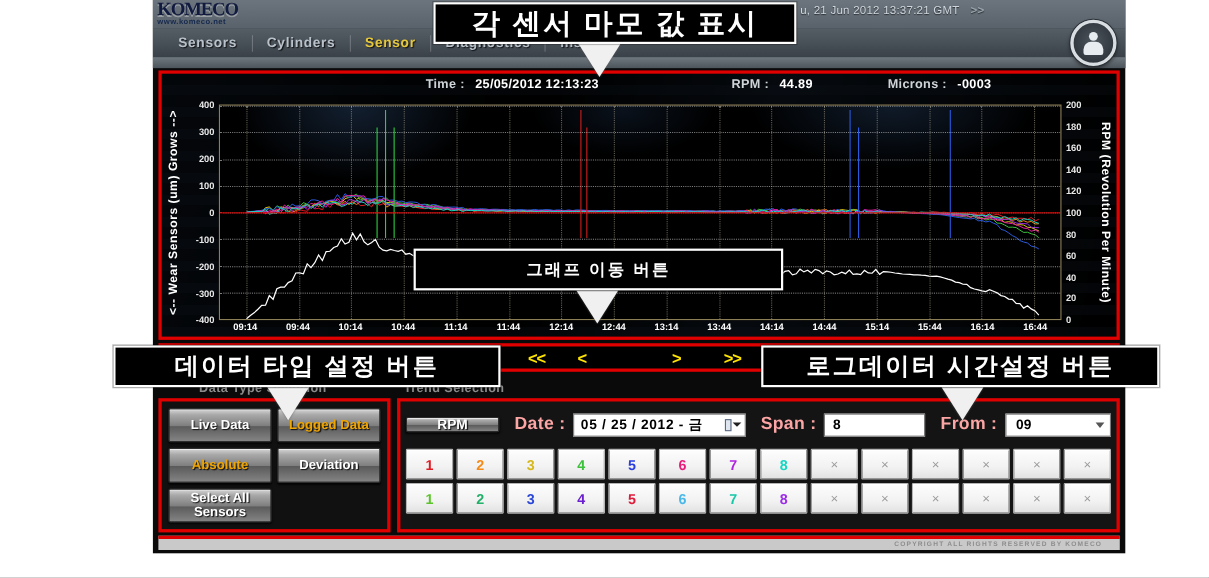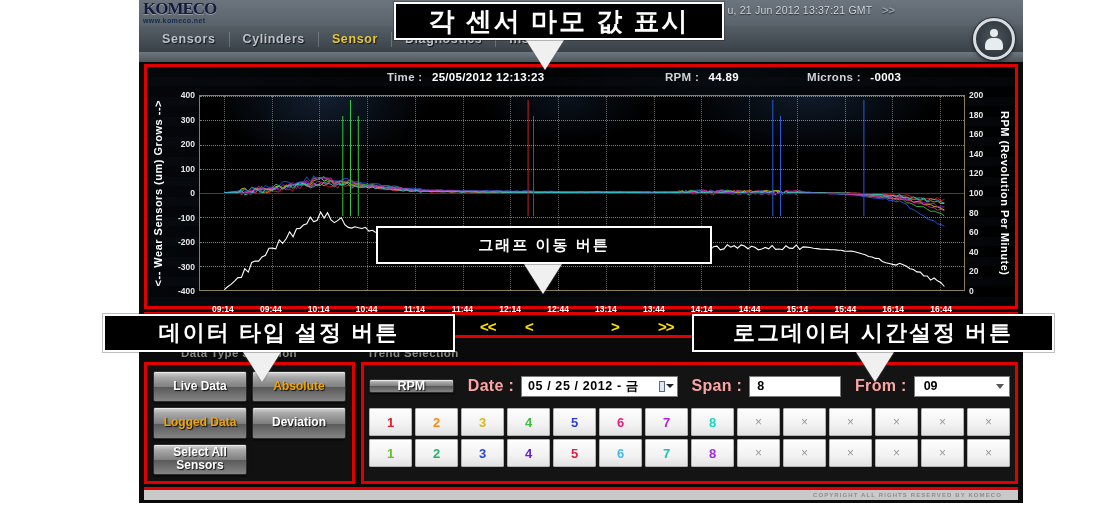--- a/index.html
+++ b/index.html
@@ -134,21 +134,21 @@
     background: radial-gradient(ellipse 150px 95px at 16% 0%, rgba(45,75,115,.85) 0%, rgba(0,0,0,0) 72%),
                 radial-gradient(ellipse 180px 80px at 80% 0%, rgba(40,68,105,.8) 0%, rgba(0,0,0,0) 72%),
                 radial-gradient(ellipse 120px 60px at 48% 2%, rgba(35,60,95,.6) 0%, rgba(0,0,0,0) 70%);
   }
   .gridline-h { position:absolute; left:0; right:0; height:0;
     border-top:1px dotted rgba(225,225,225,.55); }
   .gridline-v { position:absolute; top:0; bottom:0; width:0;
     border-left:1px dotted rgba(200,190,160,.5); }
   .zeroline { position:absolute; left:0; right:0; height:1px; background:#d60000; }
 
-  .xtick-row { position:absolute; left:52px; right:50px; top:217px; height:14px; }
+  .xtick-row { position:absolute; left:52px; right:50px; top:205px; height:14px; }
   .xtick { position:absolute; font-size:8.5px; color:#ffffff; font-weight:bold;
     transform:translateX(-50%); white-space:nowrap; }
 
   
   .navrow {
     position:absolute; left:5px; top:312px; width:874px; height:26px;
     background:#000; border-top:3px solid #e00000; border-bottom:3px solid #e00000;
   }
   .navarrow {
     position:absolute; top:3px; font-size:15px; font-weight:bold; color:#ffe400;
@@ -411,22 +411,22 @@
         <div class="navarrow" style="left: 381px;">&lt;</div>
         <div class="navarrow" style="left: 467px;">&gt;</div>
         <div class="navarrow" style="left: 514px;">&gt;&gt;</div>
       </div>
 
     <div class="sec-label" style="left:42px; top:347px;">Data Type Selection</div>
     <div class="sec-label" style="left:228px; top:347px;">Trend Selection</div>
 
     <div class="left-panel" id="leftpanel">
         <div class="btn3d" style="white-space: pre-line;">Live Data</div>
+        <div class="btn3d sel" style="white-space: pre-line;">Logged Data</div>
         <div class="btn3d sel" style="white-space: pre-line;">Absolute</div>
-        <div class="btn3d sel" style="white-space: pre-line;">Logged Data</div>
         <div class="btn3d" style="white-space: pre-line;">Deviation</div>
         <div class="btn3d" style="white-space: pre-line;">Select All
 Sensors</div>
       </div>
 
     <div class="right-panel">
       <div class="rp-top">
         <div class="btn3d rpm-btn">RPM</div>
 
         <span class="field-lbl">Date :</span>

